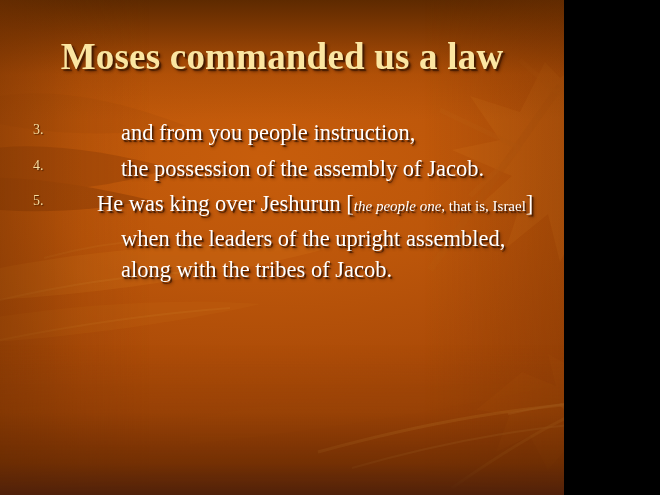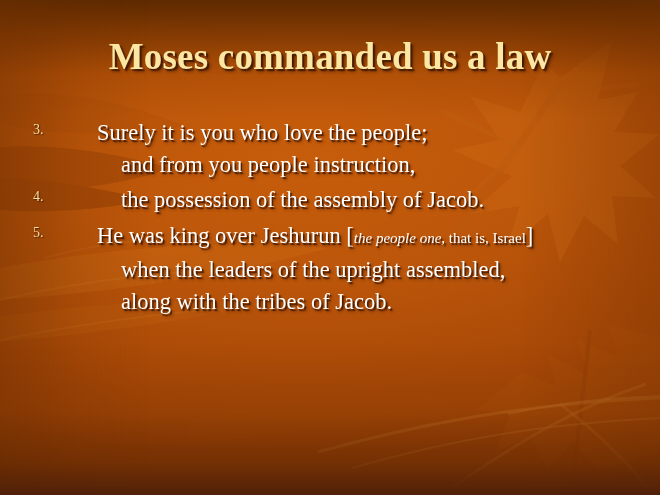--- a/index.html
+++ b/index.html
@@ -2,21 +2,21 @@
 <html><head>
 <meta charset="utf-8">
 <style>
   html, body {
     margin: 0;
     padding: 0;
     background: #000;
   }
   #slide {
     position: relative;
-    width: 660px;
+    width: 564px;
     height: 495px;
     overflow: hidden;
     font-family: "Liberation Serif", "DejaVu Serif", serif;
     background: #b5500a;
   }
 
   
   .bg-base {
     position: absolute;
     inset: 0;
@@ -170,21 +170,20 @@
   <div class="bg-rightfade"></div>
   <div class="bg-botfade"></div>
 
   <div class="title">Moses commanded us a law</div>
 
   <div class="body">
 
     <div class="item">
       <div class="marker">3.</div>
       <div class="lines">
-        <div class="ln">Surely it is you who love the people;</div>
         <div class="ln indent">and from you people instruction,</div>
       </div>
     </div>
 
     <div class="item">
       <div class="marker">4.</div>
       <div class="lines">
         <div class="ln indent">the possession of the assembly of Jacob.</div>
       </div>
     </div>

